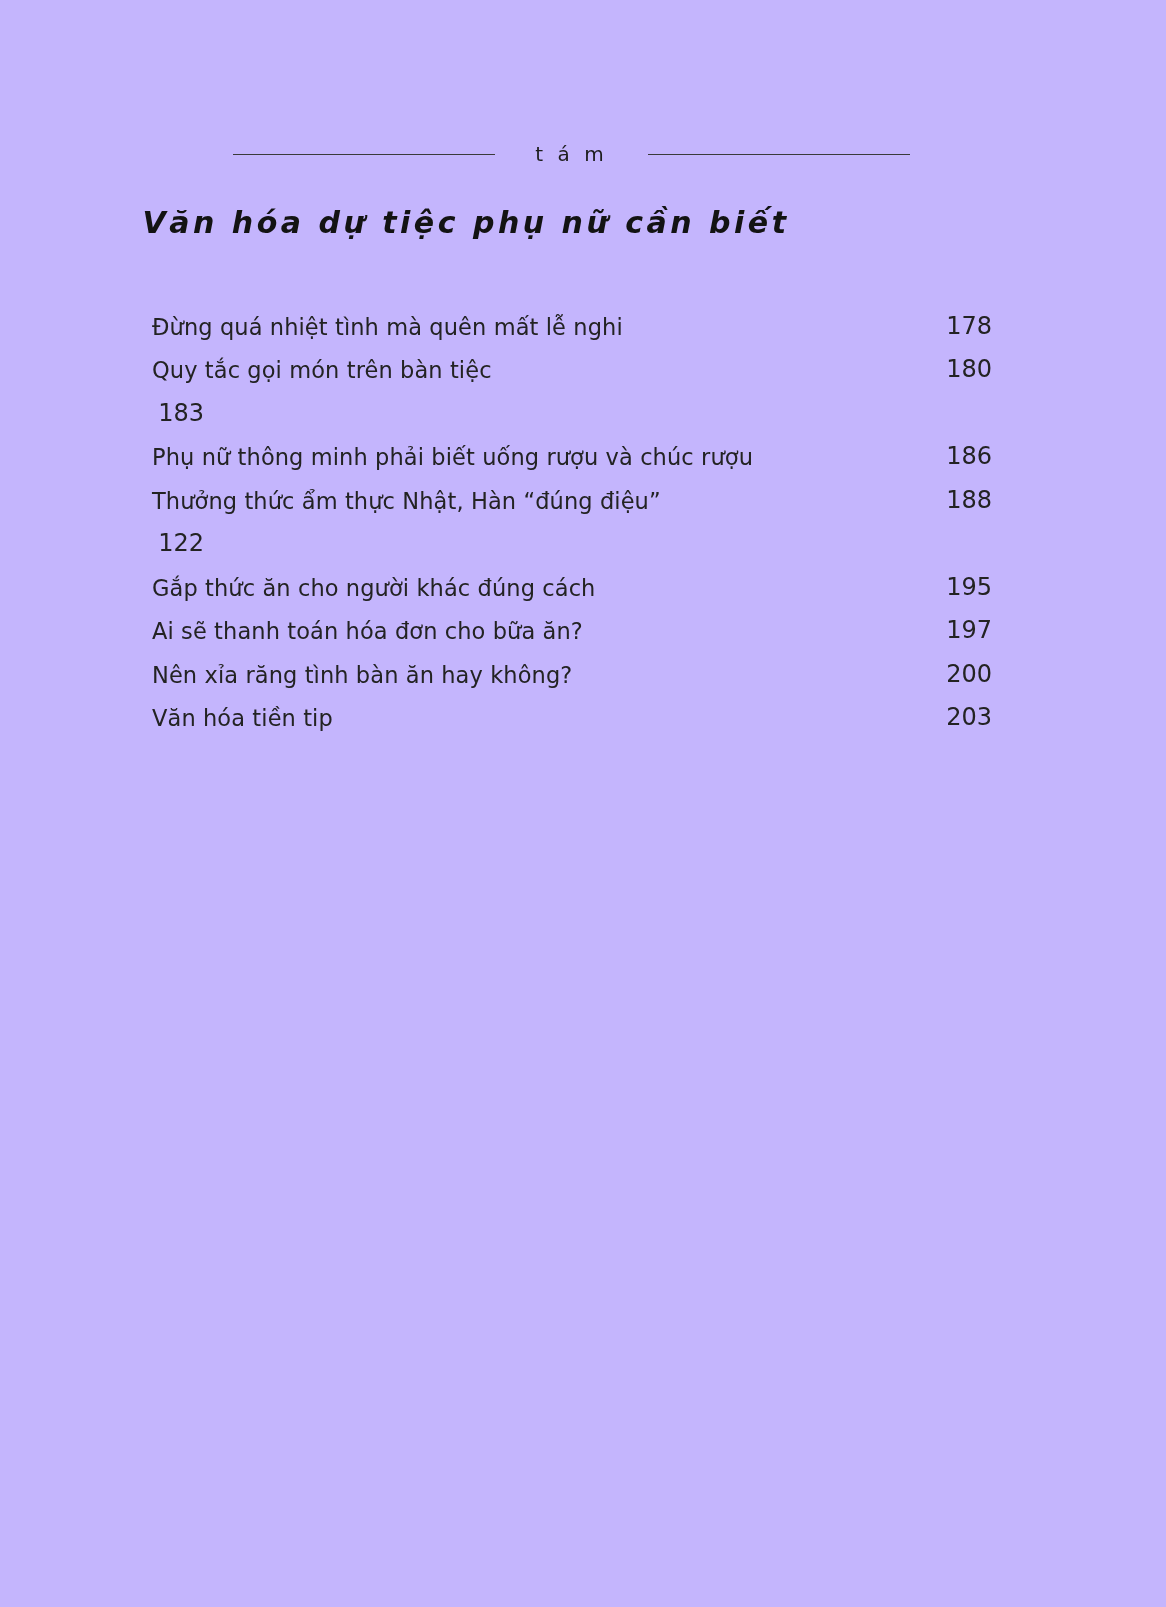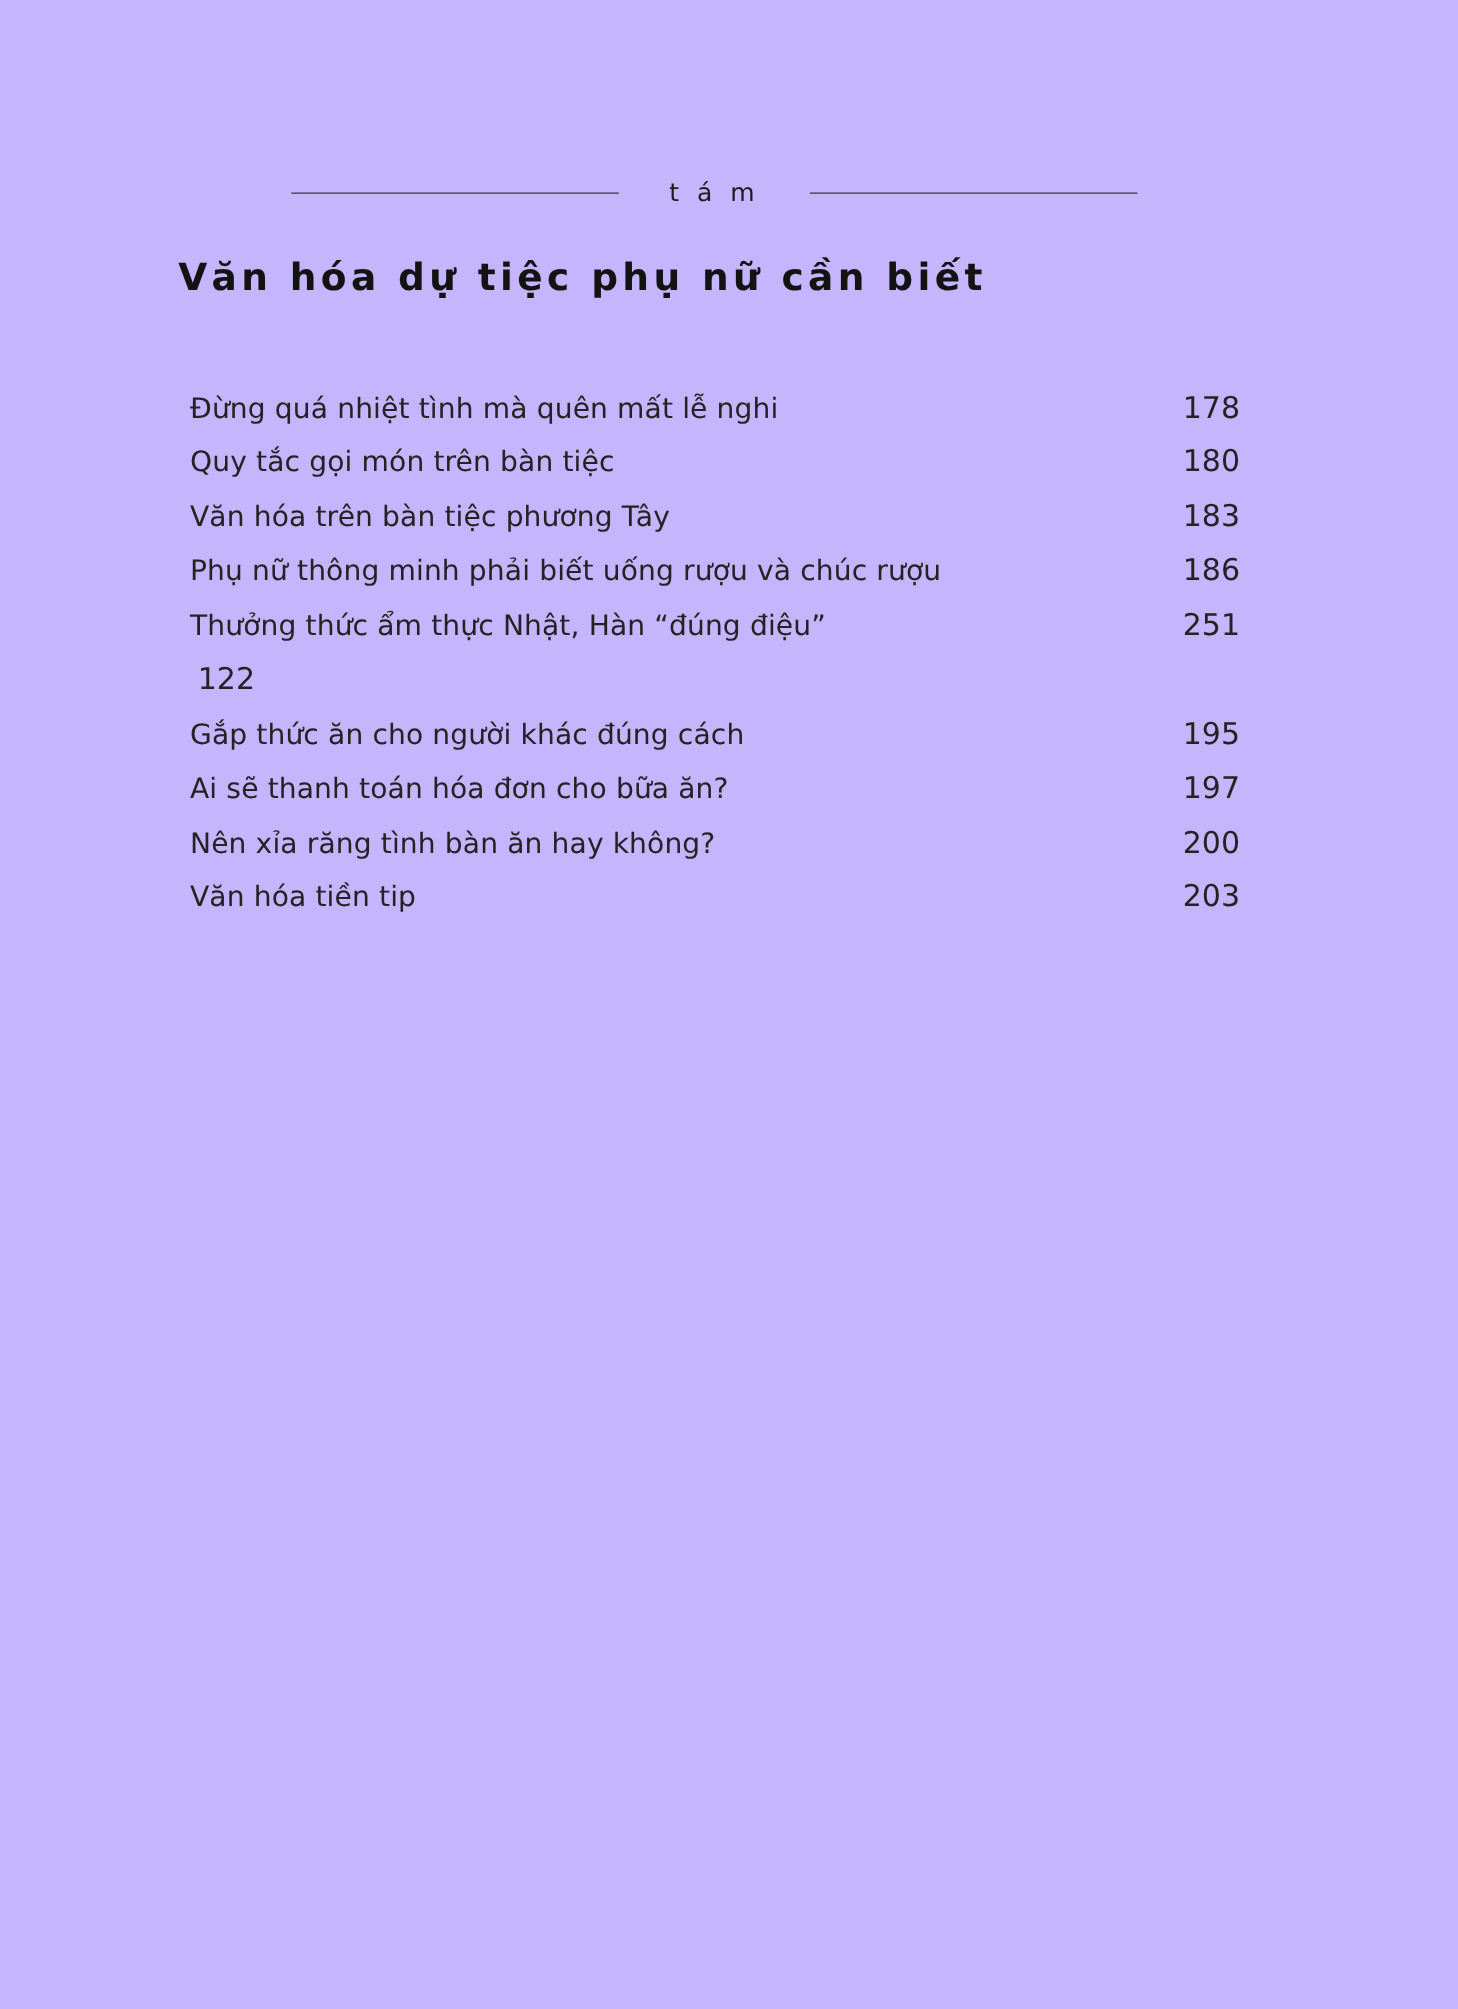--- a/index.html
+++ b/index.html
@@ -57,20 +57,21 @@
     position: absolute;
     top: 205px;
     left: 0;
     width: 932px;
     text-align: center;
     font-size: 30px;
     font-weight: 700;
     letter-spacing: 3.5px;
     color: #131313;
     font-family: "DejaVu Sans", sans-serif;
+    font-style: italic;
   }
 
   
   .toc {
     position: absolute;
     top: 296px;
     left: 152px;
     width: 840px;
   }
   .toc-row {
@@ -111,32 +112,31 @@
       <span class="toc-label">Đừng quá nhiệt tình mà quên mất lễ nghi</span>
       <span class="toc-page">178</span>
     </div>
 
     <div class="toc-row">
       <span class="toc-label">Quy tắc gọi món trên bàn tiệc</span>
       <span class="toc-page">180</span>
     </div>
 
     <div class="toc-row">
-      <span class="toc-label">Văn hóa trên bàn tiệc phương Tây</span>
       <span class="toc-page">183</span>
     </div>
 
     <div class="toc-row">
       <span class="toc-label">Phụ nữ thông minh phải biết uống rượu và chúc rượu</span>
       <span class="toc-page">186</span>
     </div>
 
     <div class="toc-row">
       <span class="toc-label">Thưởng thức ẩm thực Nhật, Hàn “đúng điệu”</span>
-      <span class="toc-page">251</span>
+      <span class="toc-page">188</span>
     </div>
 
     <div class="toc-row">
       <span class="toc-page">122</span>
     </div>
 
     <div class="toc-row">
       <span class="toc-label">Gắp thức ăn cho người khác đúng cách</span>
       <span class="toc-page">195</span>
     </div>

